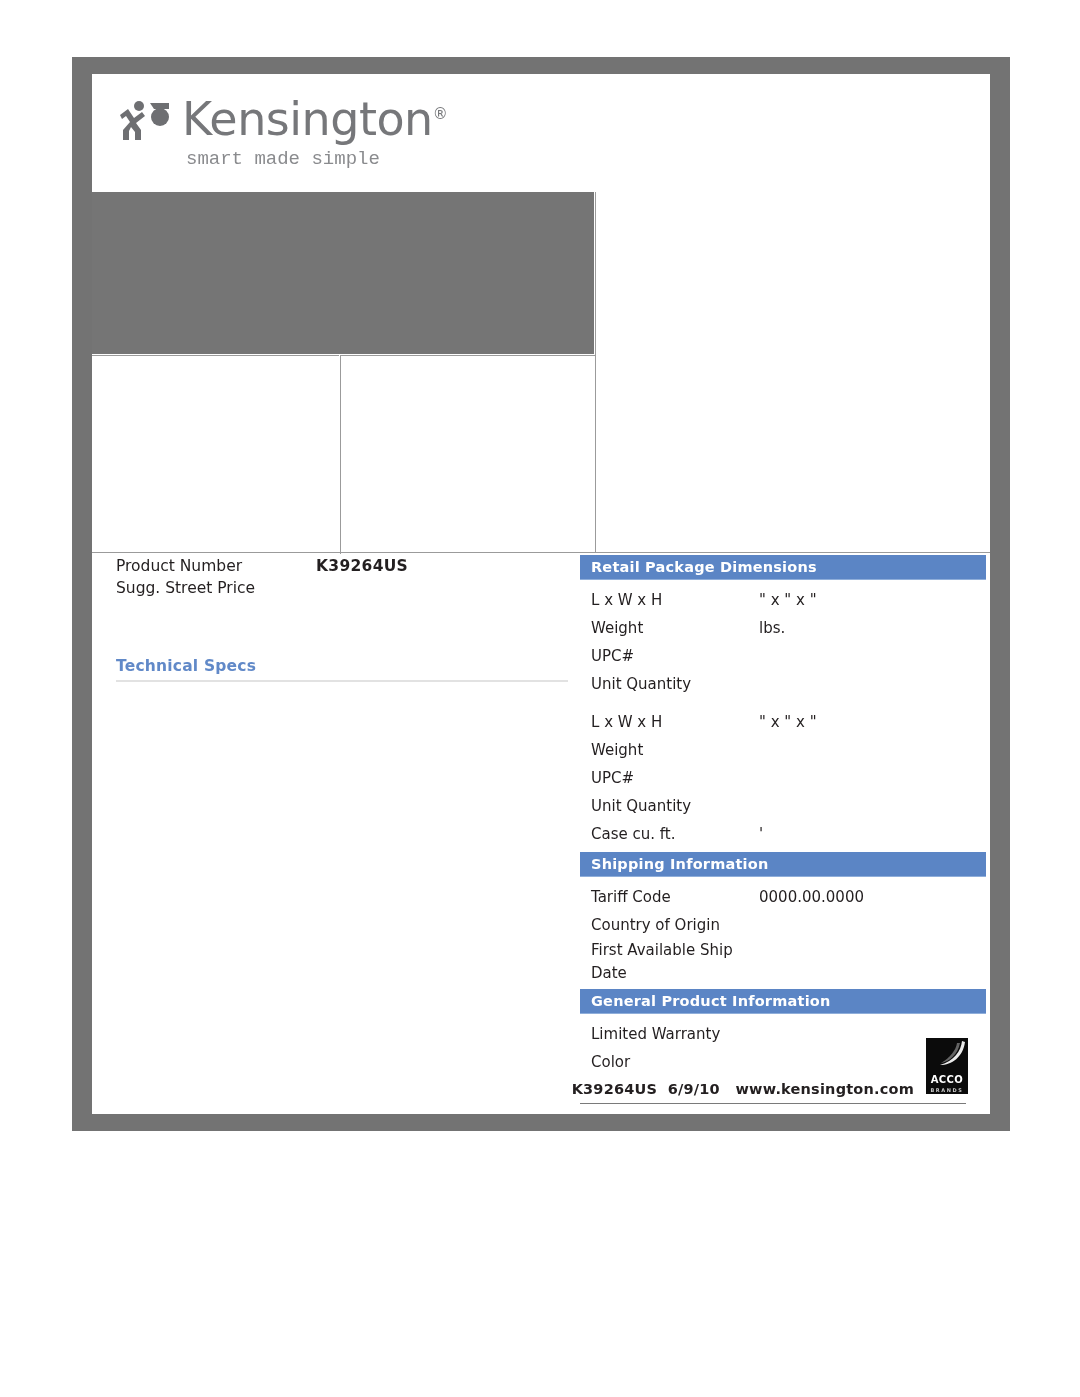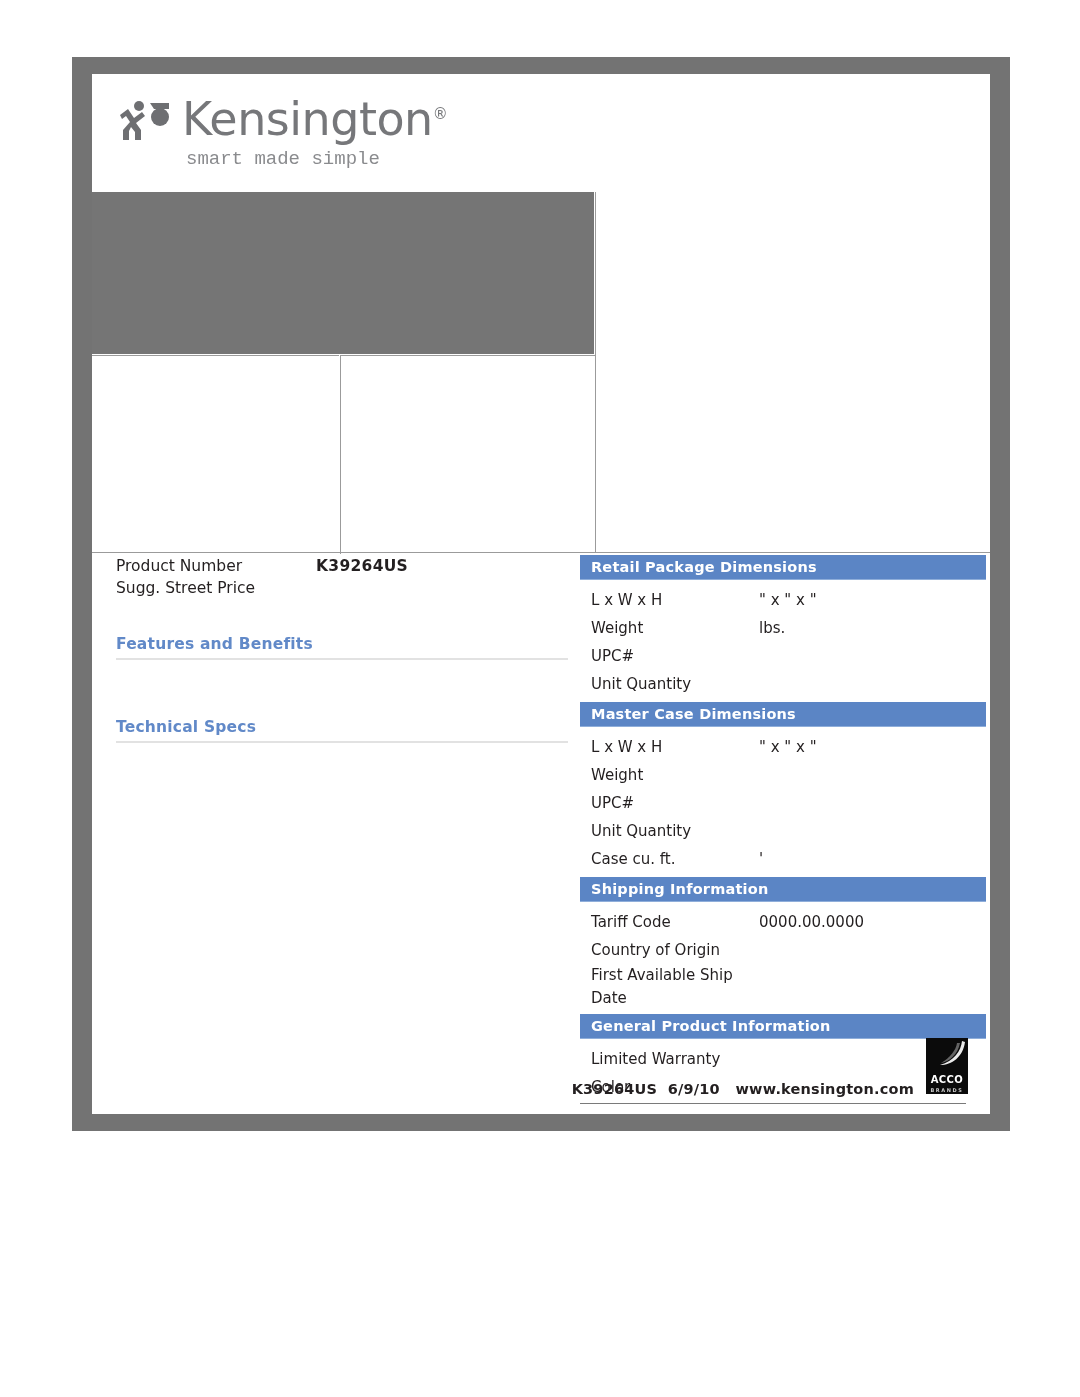--- a/index.html
+++ b/index.html
@@ -303,21 +303,20 @@
       <div class="left-col">
         <div class="idrow">
           <span class="lbl">Product Number</span>
           <span class="val">K39264US</span>
         </div>
         <div class="idrow">
           <span class="lbl">Sugg. Street Price</span>
           <span class="val"></span>
         </div>
 
-        <div class="subhead">Features and Benefits</div>
         <div class="body-slot"></div>
 
         <div class="subhead spaced">Technical Specs</div>
         <div class="body-slot"></div>
       </div>
 
       <div class="right-col">
 
         <div class="sec-head tight">Retail Package Dimensions</div>
         <div class="sec-rows">
@@ -332,21 +331,20 @@
           <div class="srow">
             <span class="k">UPC#</span>
             <span class="v"></span>
           </div>
           <div class="srow">
             <span class="k">Unit Quantity</span>
             <span class="v"></span>
           </div>
         </div>
 
-        <div class="sec-head">Master Case Dimensions</div>
         <div class="sec-rows">
           <div class="srow">
             <span class="k">L x W x H</span>
             <span class="v">" x " x "</span>
           </div>
           <div class="srow">
             <span class="k">Weight</span>
             <span class="v"></span>
           </div>
           <div class="srow">

